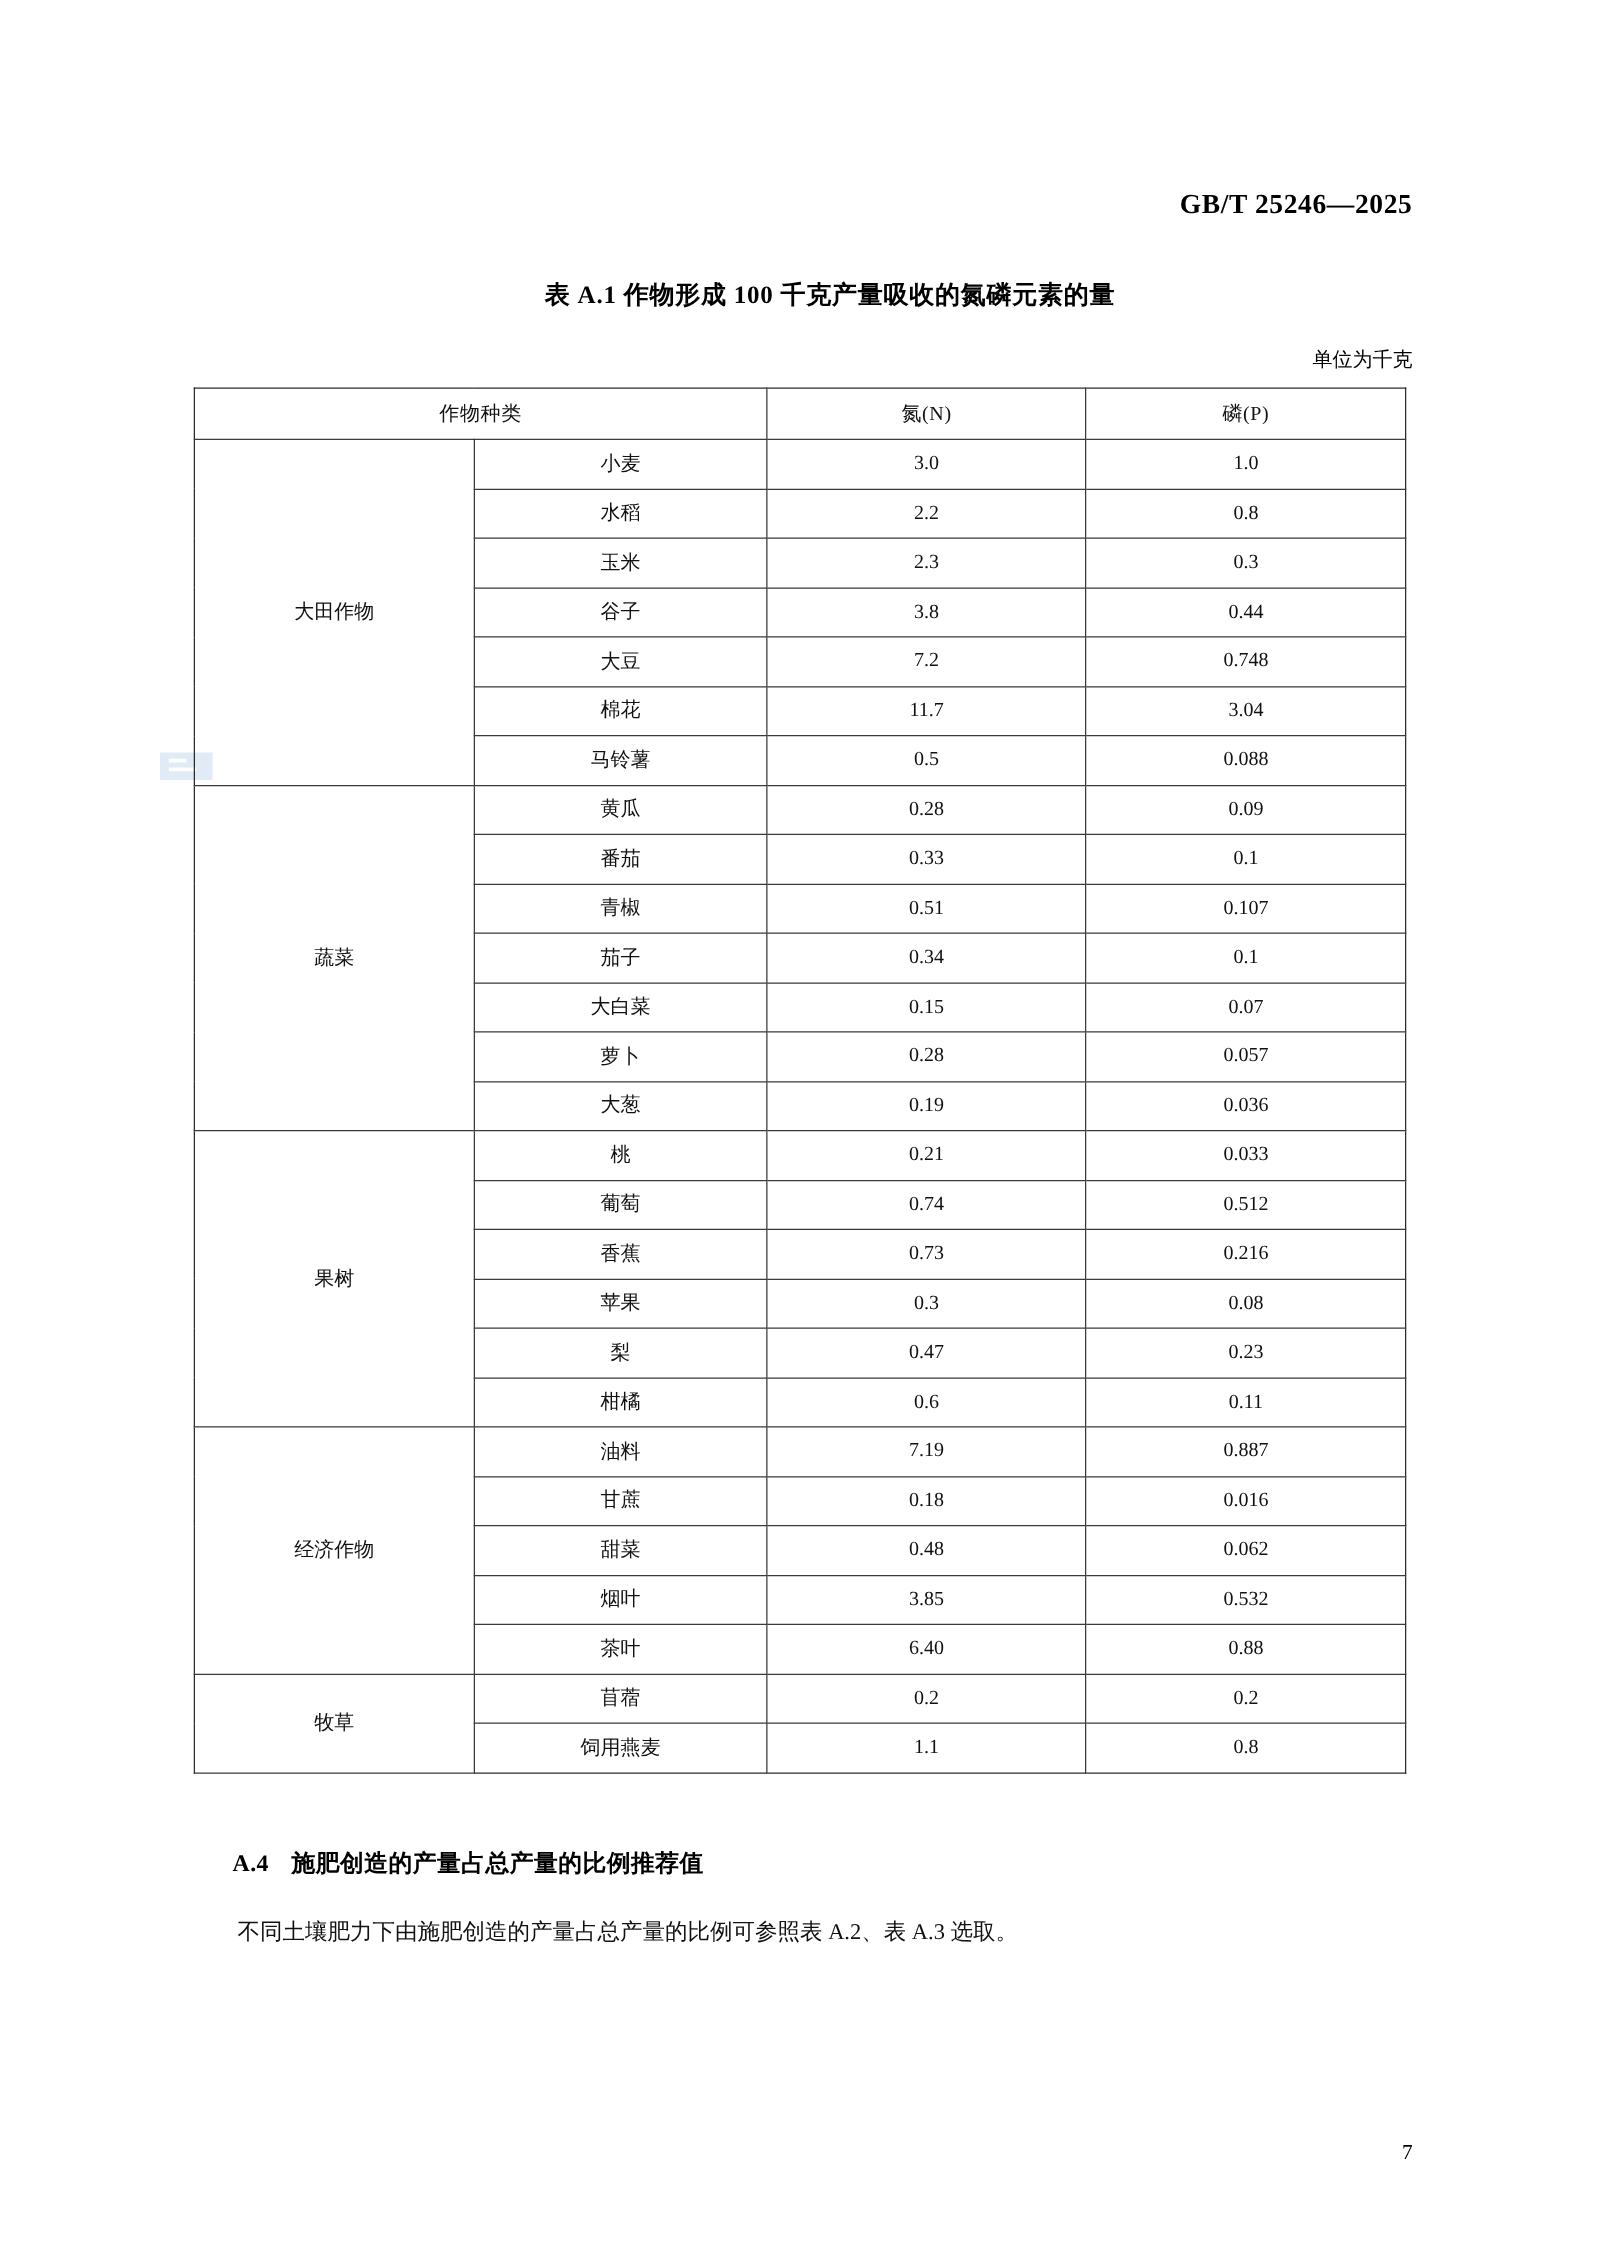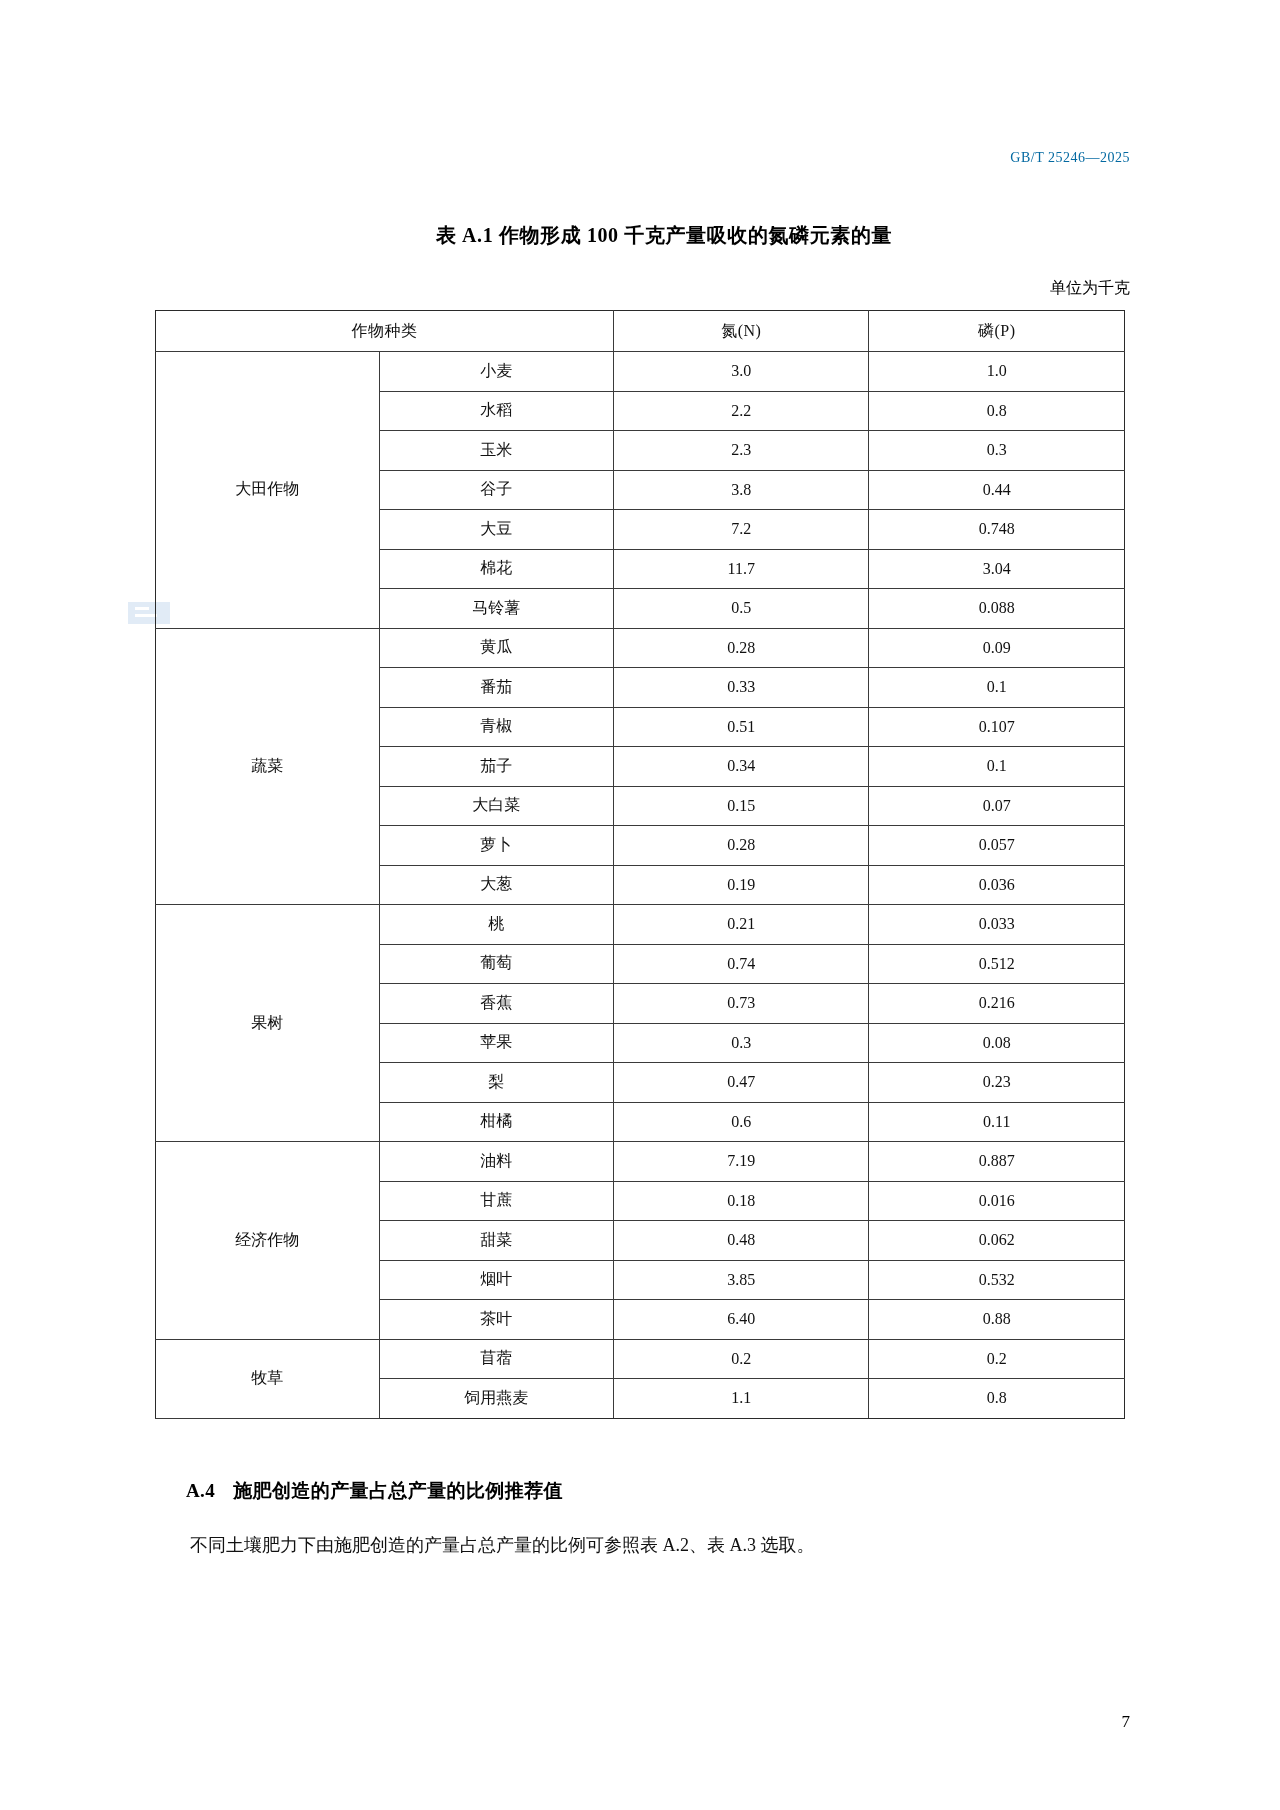--- a/index.html
+++ b/index.html
@@ -18,25 +18,25 @@
     position: relative;
     width: 1280px;
     height: 1810px;
     box-sizing: border-box;
     padding: 0 150px;
   }
   .header-line {
     position: absolute;
     top: 150px;
     right: 150px;
-    font-size: 14px;
+    font-size: 22px;
     letter-spacing: 0.5px;
     font-family: "Liberation Serif", "DejaVu Serif", serif;
-    font-weight: 400;
-    color: #0369a1;
+    font-weight: 700;
+    color: #000000;
   }
   .table-title {
     position: absolute;
     top: 222px;
     left: 0;
     width: 1280px;
     text-align: center;
     font-size: 20px;
     font-weight: 700;
     letter-spacing: 0.6px;

